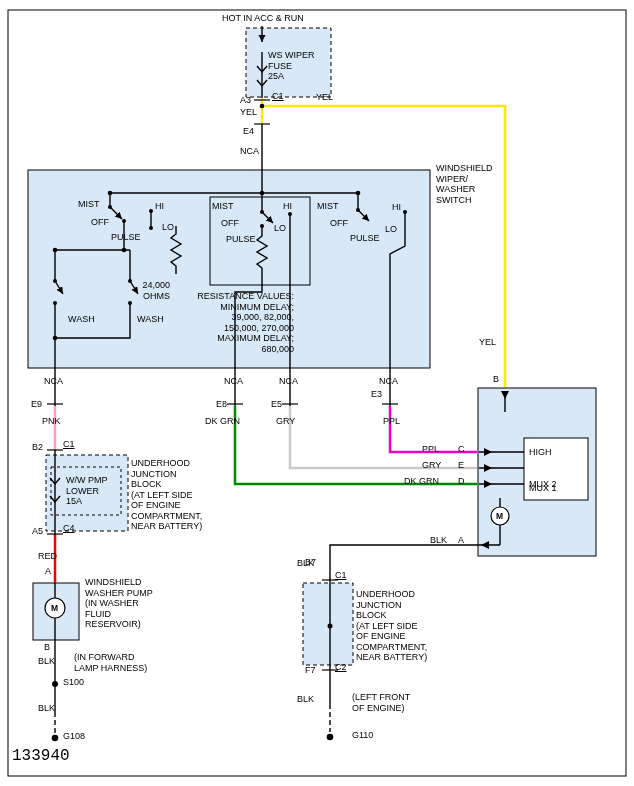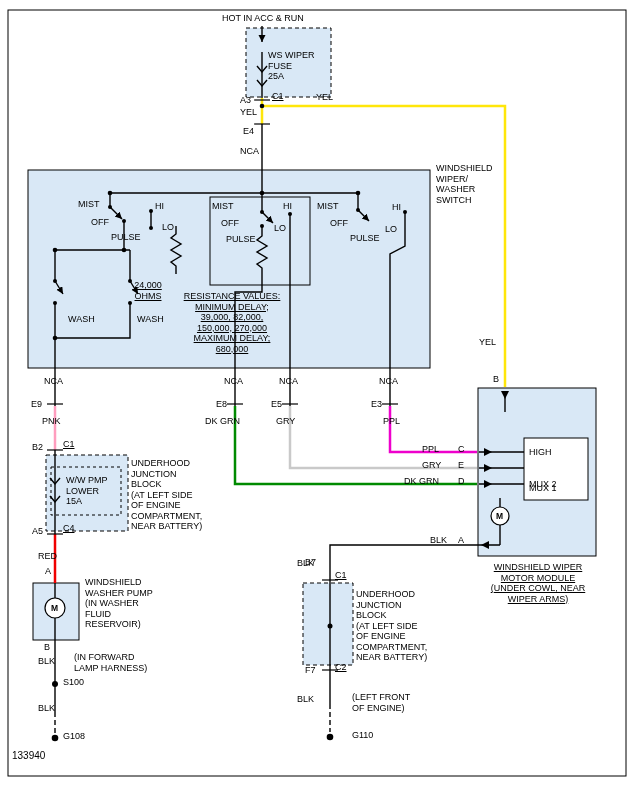--- a/index.html
+++ b/index.html
@@ -1,22 +1,22 @@
 <!DOCTYPE html>
 <html><head>
 <meta charset="utf-8">
 <style>
   html,body{margin:0;padding:0;background:#ffffff;}
   #diagram{position:relative;width:634px;height:786px;background:#fff;
            font-family:"Liberation Sans","DejaVu Sans",sans-serif;overflow:hidden;}
   #wires{position:absolute;left:0;top:0;}
   .lbl{position:absolute;font-size:9px;line-height:10.5px;color:#000;white-space:pre-line;}
-  .ctr{text-align:center;text-decoration:underline;}
+  .ctr{text-align:right;}
   .ul{text-decoration:underline;}
-  .num{font-size:10px;}
+  .num{font-size:16px;font-family:Liberation Mono, monospace;}
   .m{font-size:8.5px;font-weight:bold;}
 </style>
 </head>
 <body>
 
 <div id="diagram">
 
   <svg id="wires" width="634" height="786" viewBox="0 0 634 786">
     <defs>
       <marker id="arr" markerWidth="7" markerHeight="7" refX="5" refY="2.5" orient="auto">
@@ -197,43 +197,39 @@
   <div class="lbl" style="left:68px;top:314px">WASH</div>
   <div class="lbl" style="left:137px;top:314px">WASH</div>
 
   <div class="lbl" style="left:44px;top:376px">NCA</div>
   <div class="lbl" style="left:224px;top:376px">NCA</div>
   <div class="lbl" style="left:279px;top:376px">NCA</div>
   <div class="lbl" style="left:379px;top:376px">NCA</div>
   <div class="lbl" style="left:31px;top:399px">E9</div>
   <div class="lbl" style="left:216px;top:399px">E8</div>
   <div class="lbl" style="left:271px;top:399px">E5</div>
-  <div class="lbl" style="left:371px;top:399px">E3</div>
+  <div class="lbl" style="left:371px;top:389px">E3</div>
   <div class="lbl" style="left:42px;top:416px">PNK</div>
   <div class="lbl" style="left:205px;top:416px">DK GRN</div>
   <div class="lbl" style="left:276px;top:416px">GRY</div>
   <div class="lbl" style="left:383px;top:416px">PPL</div>
 
   <div class="lbl" style="left:422px;top:444px">PPL</div>
   <div class="lbl" style="left:458px;top:444px">C</div>
   <div class="lbl" style="left:422px;top:460px">GRY</div>
   <div class="lbl" style="left:458px;top:460px">E</div>
   <div class="lbl" style="left:404px;top:476px">DK GRN</div>
   <div class="lbl" style="left:458px;top:476px">D</div>
 
   <div class="lbl" style="left:529px;top:447px">HIGH</div>
   <div class="lbl" style="left:529px;top:483px">MUX 1</div>
   <div class="lbl" style="left:529px;top:479px">MUX 2</div>
   <div class="lbl m" style="left:496px;top:511px">M</div>
   <div class="lbl" style="left:430px;top:535px">BLK</div>
   <div class="lbl" style="left:458px;top:535px">A</div>
-  <div class="lbl ctr" style="left:479px;top:562px;width:118px">WINDSHIELD WIPER
-MOTOR MODULE
-(UNDER COWL, NEAR
-WIPER ARMS)</div>
 
   <div class="lbl" style="left:32px;top:442px">B2</div>
   <div class="lbl ul" style="left:63px;top:439px">C1</div>
   <div class="lbl" style="left:66px;top:475px">W/W PMP
 LOWER
 15A</div>
   <div class="lbl" style="left:131px;top:458px">UNDERHOOD
 JUNCTION
 BLOCK
 (AT LEFT SIDE

